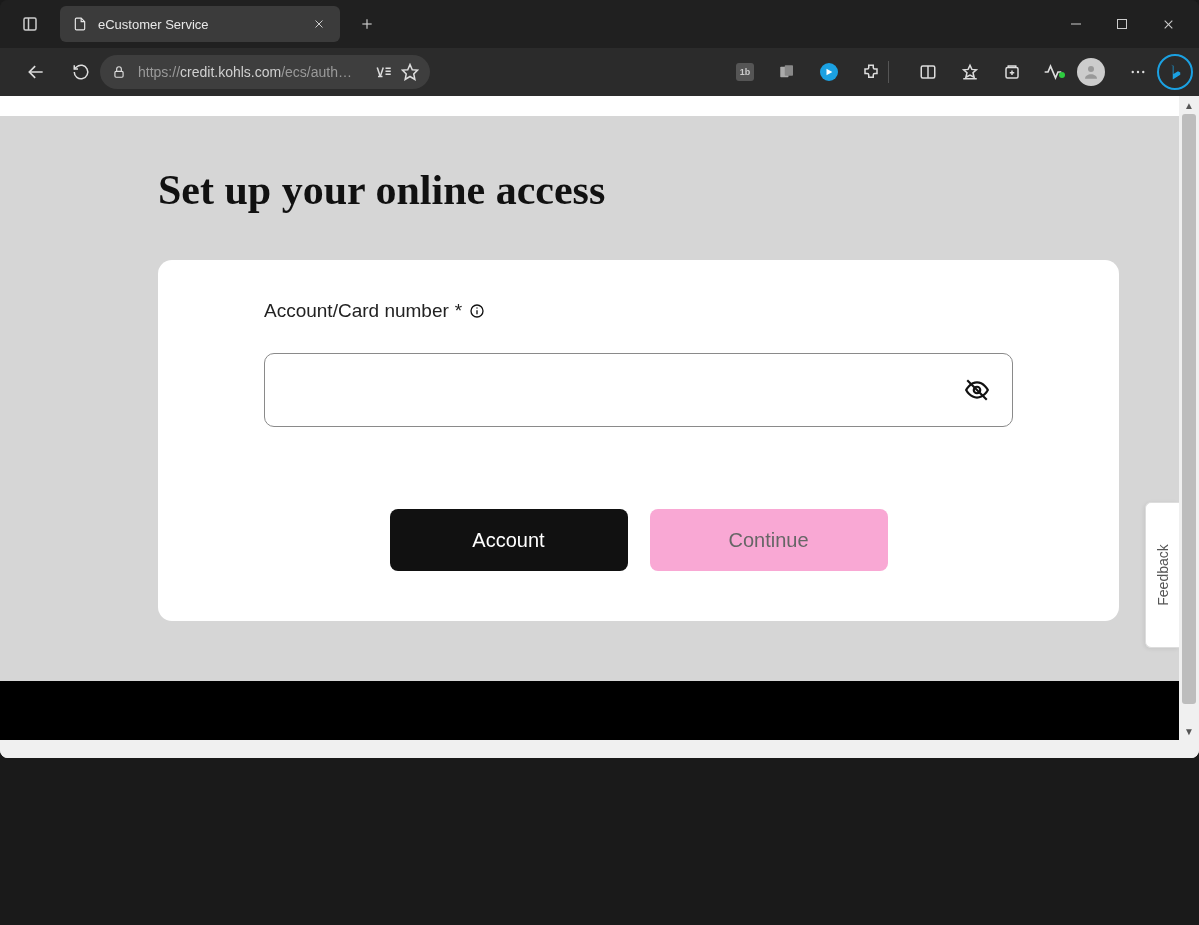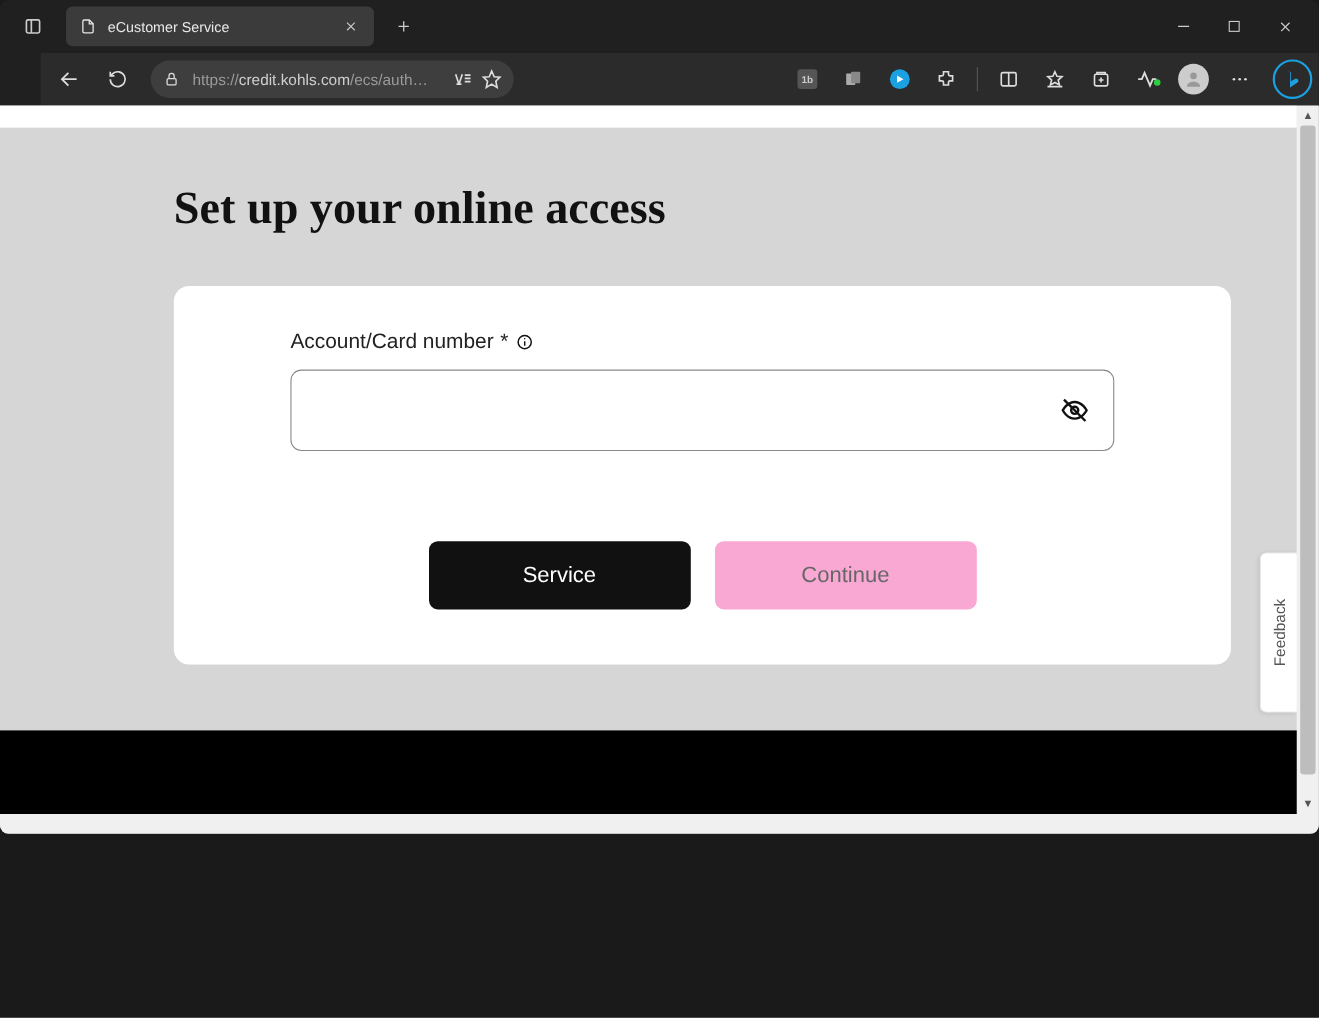--- a/index.html
+++ b/index.html
@@ -37,24 +37,24 @@
     width: 34px; height: 34px; display:flex; align-items:center; justify-content:center;
     color:#ccc; margin-left: 6px; border-radius: 4px;
   }
   .window-controls {
     margin-left: auto; display: flex; gap: 0;
   }
   .win-btn { width: 46px; height: 40px; display:flex; align-items:center; justify-content:center; color:#ccc; }
   
   
   .toolbar {
-    height: 48px; background: #2b2b2b; display:flex; align-items:center; padding: 0 6px; gap: 4px; margin-left: 37px;
+    height: 48px; background: #2b2b2b; display:flex; align-items:center; padding: 0 6px; gap: 4px;
   }
   .tool-btn {
-    width: 40px; height: 36px; display:flex; align-items:center; justify-content:center;
+    width: 40px; height: 36px; display:flex; align-items:center; justify-content:flex-end;
     color:#ddd; border-radius: 4px;
   }
   .addrbar {
     flex: 0 0 330px; height: 34px; background: #3e3e3e; border-radius: 17px;
     display:flex; align-items:center; padding: 0 10px; gap: 10px; color:#d0d0d0;
     margin-left: 6px; margin-right: 4px;
   }
   .addr-lock { width:18px; height:18px; display:flex; align-items:center; justify-content:center; color:#ddd;}
   .addr-text { font-size: 14px; white-space: nowrap; overflow: hidden; text-overflow: ellipsis; flex:1;}
   .addr-text .dim { color:#9a9a9a; }
@@ -89,21 +89,21 @@
   }
   .card {
     background:#fff; border-radius: 14px; margin: 0 60px 0 158px;
     padding: 40px 40px 50px 40px;
   }
   .card-intro {
     font-size: 23px; color:#222; line-height: 1.55;
     margin-bottom: 76px;
   }
   .form-area { padding: 0 66px; }
-  .field-label { font-size: 19px; color:#222; margin-bottom: 14px; display:flex; align-items:center; gap:6px;}
+  .field-label { font-size: 19px; color:#222; margin-bottom: 31px; display:flex; align-items:center; gap:6px;}
   .field-label .req { }
   .info-icon {
     width:18px; height:18px; display:inline-flex; align-items:center; justify-content:center;
   }
   .input-wrap {
     position:relative; border:1px solid #8a8a8a; border-radius:10px;
     height: 74px; display:flex; align-items:center; padding: 0 62px 0 20px;
   }
   .input-wrap input {
     border:none; outline:none; width:100%; height:100%; font-size:20px; background:transparent;
@@ -345,21 +345,21 @@
                 <input type="password" value="" style="">
                 <span class="eye-toggle">
                   <svg width="26" height="26" viewBox="0 0 24 24" fill="none" stroke="#111" stroke-width="2">
                       <path d="M2 12s3.5-7 10-7 10 7 10 7-3.5 7-10 7S2 12 2 12z"></path>
                       <circle cx="12" cy="12" r="3"></circle>
                       <line x1="3" y1="3" x2="21" y2="21"></line>
                     </svg>
                 </span>
               </div>
               <div class="btn-row">
-                <button class="btn btn-cancel">Service</button>
+                <button class="btn btn-cancel">Account</button>
                 <button class="btn btn-continue">Continue</button>
               </div>
             </div>
           </div>
         </div>
         <div class="page-footer"></div>
       </div>
     </div>
 
     <div class="feedback-tab">

